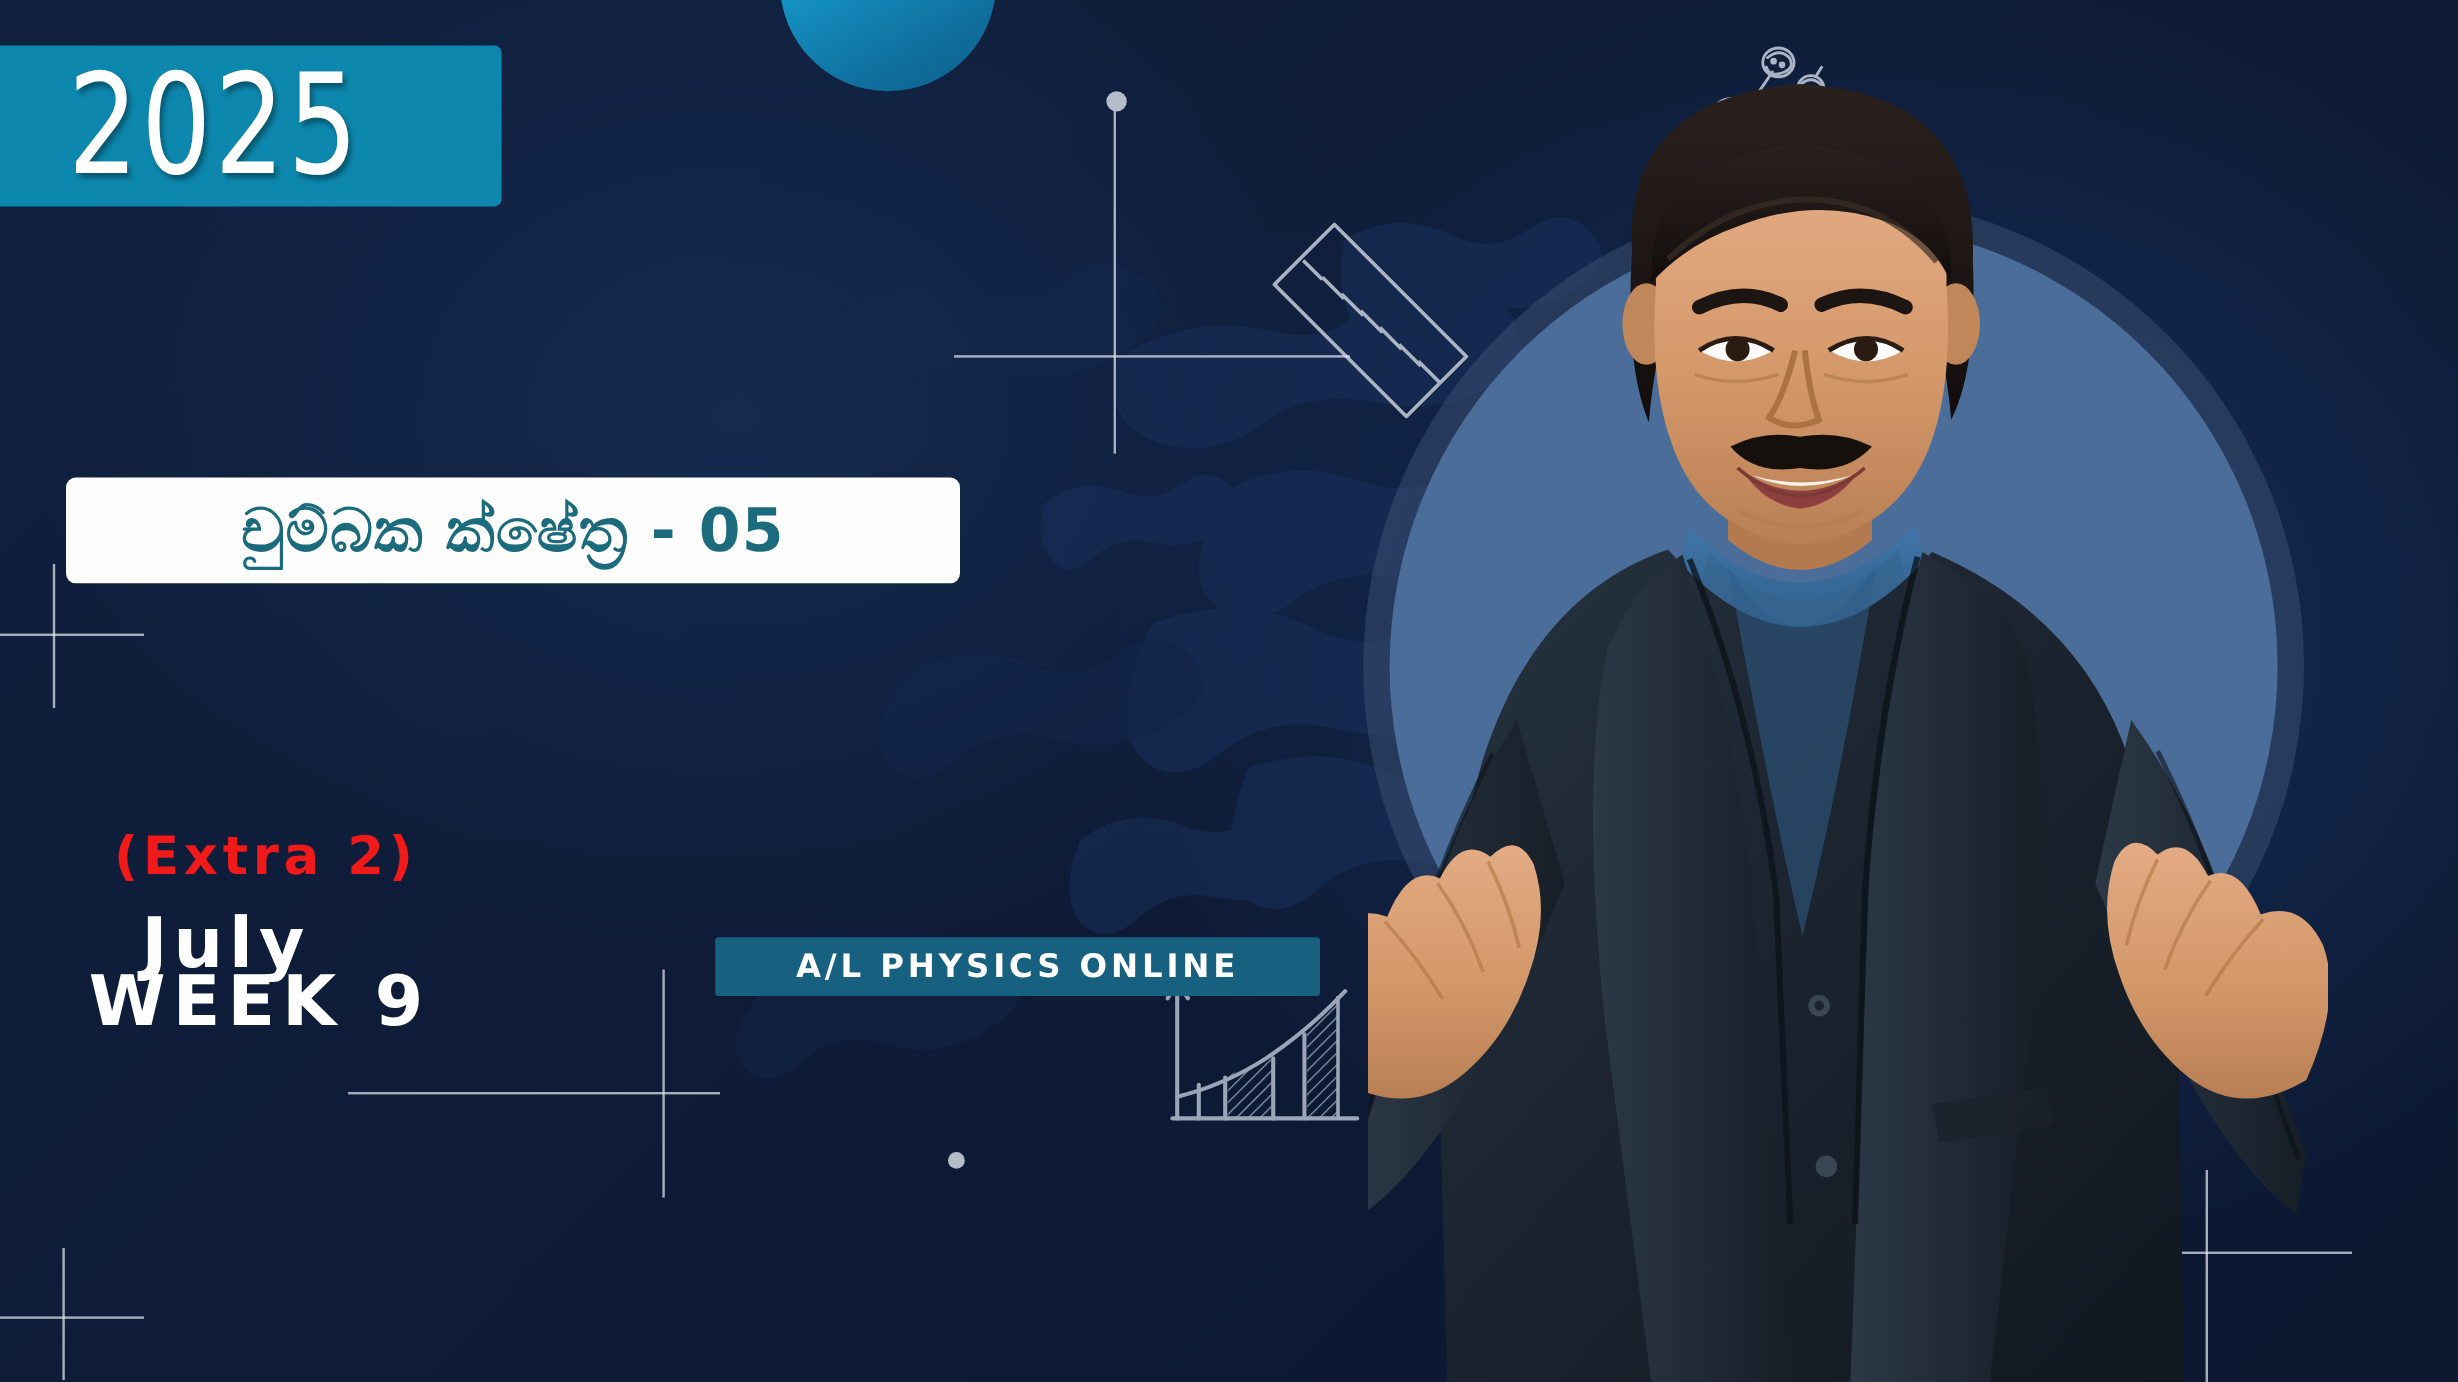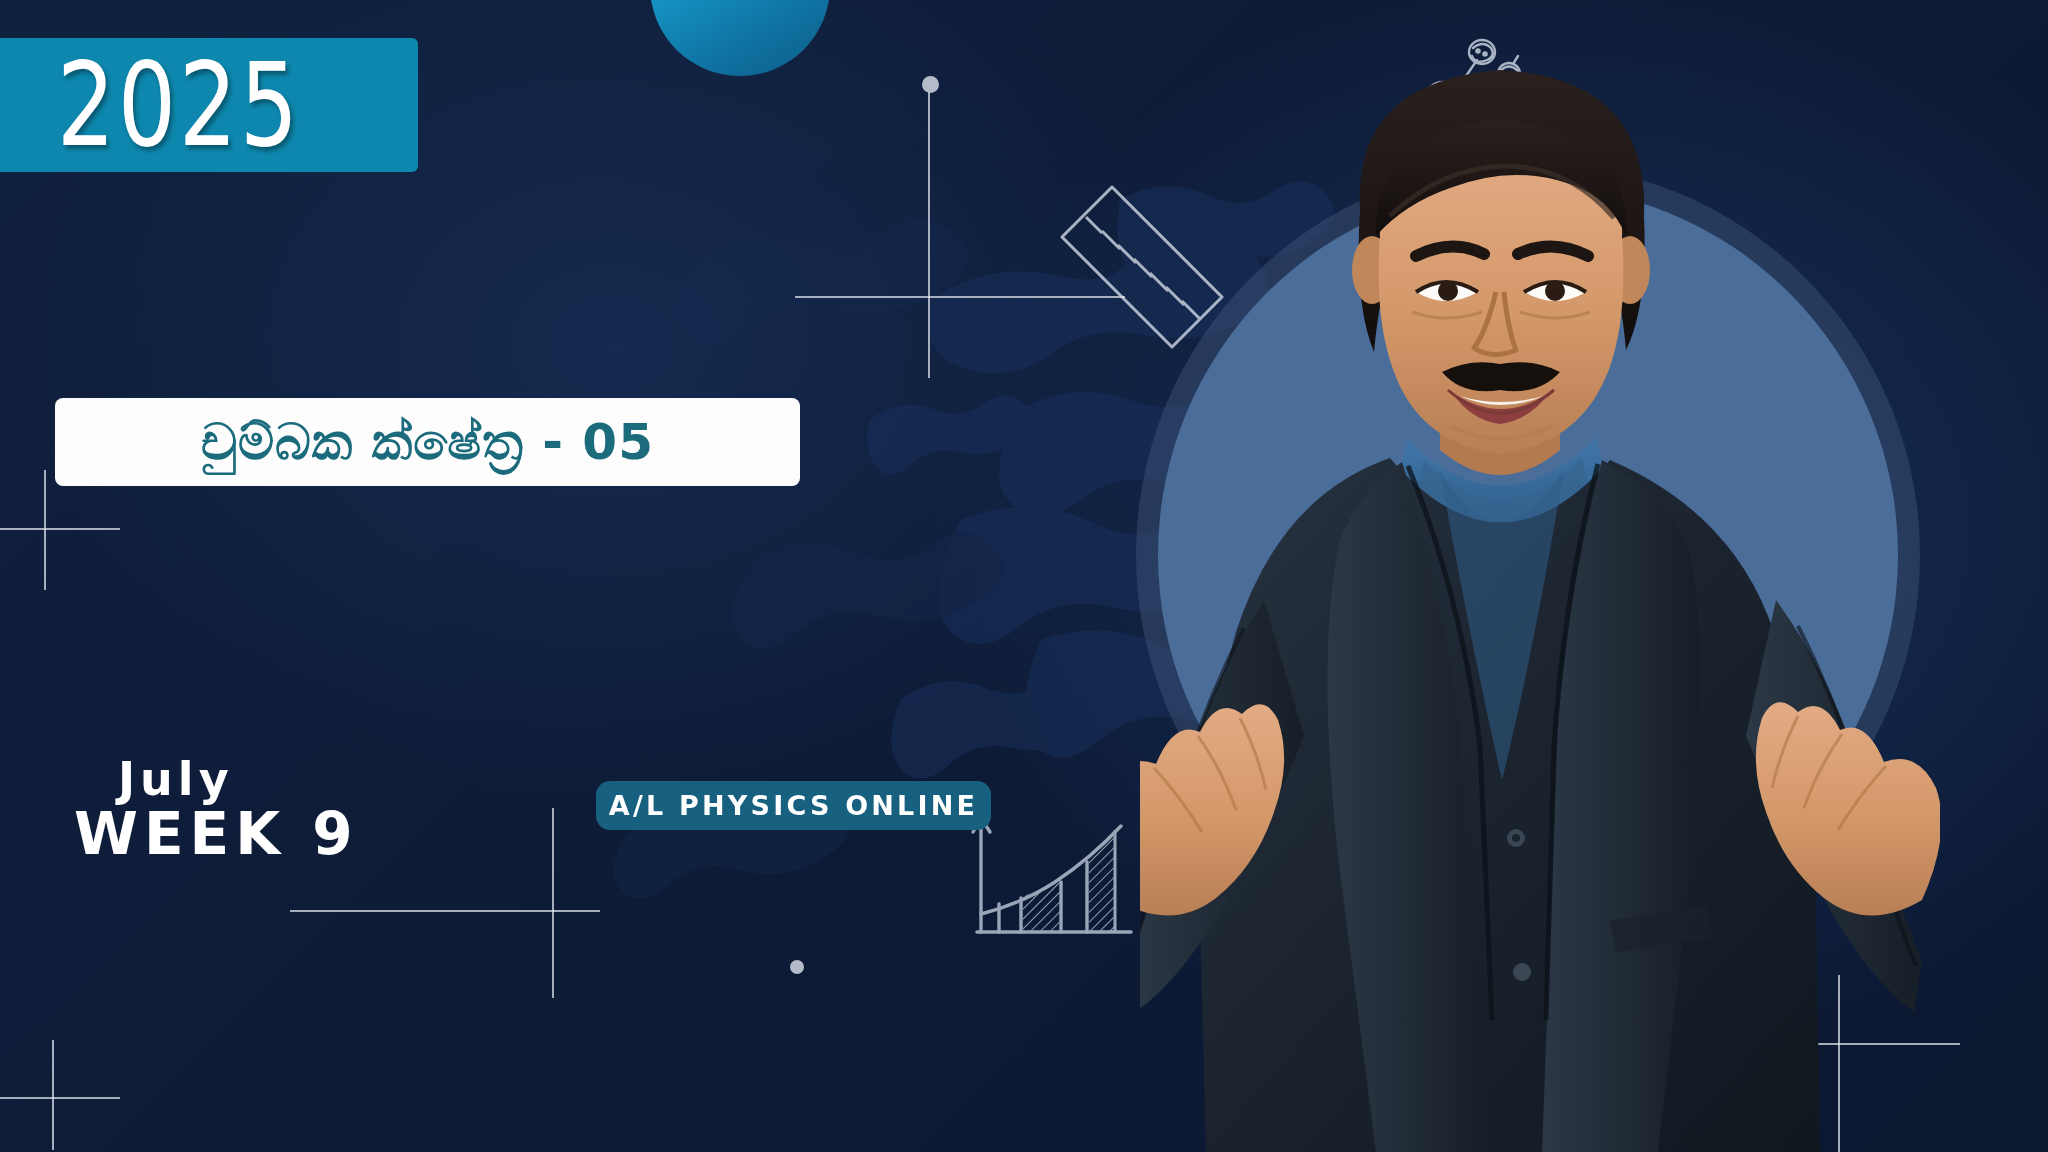--- a/index.html
+++ b/index.html
@@ -119,39 +119,39 @@
   .extra-line{
     position:absolute;
     left:95px; top:688px;
     font-size:44px; font-weight:700; color:#f01a1a;
     letter-spacing:4px;
     font-family:"DejaVu Sans","Liberation Sans", sans-serif;
   }
   .month-line{
     position:absolute;
     left:118px; top:752px;
-    font-size:46px; font-weight:700; color:#ffffff;
+    font-size:58px; font-weight:700; color:#ffffff;
     letter-spacing:5px;
     font-family:"DejaVu Sans","Liberation Sans", sans-serif;
   }
   .week-line{
     position:absolute;
     left:74px; top:800px;
     font-size:58px; font-weight:700; color:#ffffff;
     letter-spacing:6px;
     font-family:"DejaVu Sans","Liberation Sans", sans-serif;
   }
 
   
   .badge-al{
     position:absolute;
     left:596px; top:781px;
-    width:395px; height:49px;
+    width:504px; height:49px;
     background:#17607f;
-    border-radius:14px;
+    border-radius:3px;
     display:flex; align-items:center; justify-content:center;
   }
   .badge-al .txt{
     font-size:27px; font-weight:700; color:#fff;
     letter-spacing:3.2px;
     font-family:"DejaVu Sans","Liberation Sans", sans-serif;
     line-height:1;
   }
 
   
@@ -435,20 +435,21 @@
 
   <div class="badge-year">
     <span class="txt">2025</span>
   </div>
 
 
   <div class="title-card">
     <span class="txt">චුම්බක ක්ෂේත්‍ර  -  05</span>
   </div>
 
+  <div class="extra-line">(Extra 2)</div>
   <div class="month-line">July</div>
   <div class="week-line">WEEK 9</div>
 
   <div class="badge-al">
     <span class="txt">A/L PHYSICS ONLINE</span>
   </div>
 
 </div>
 
 </body></html>

